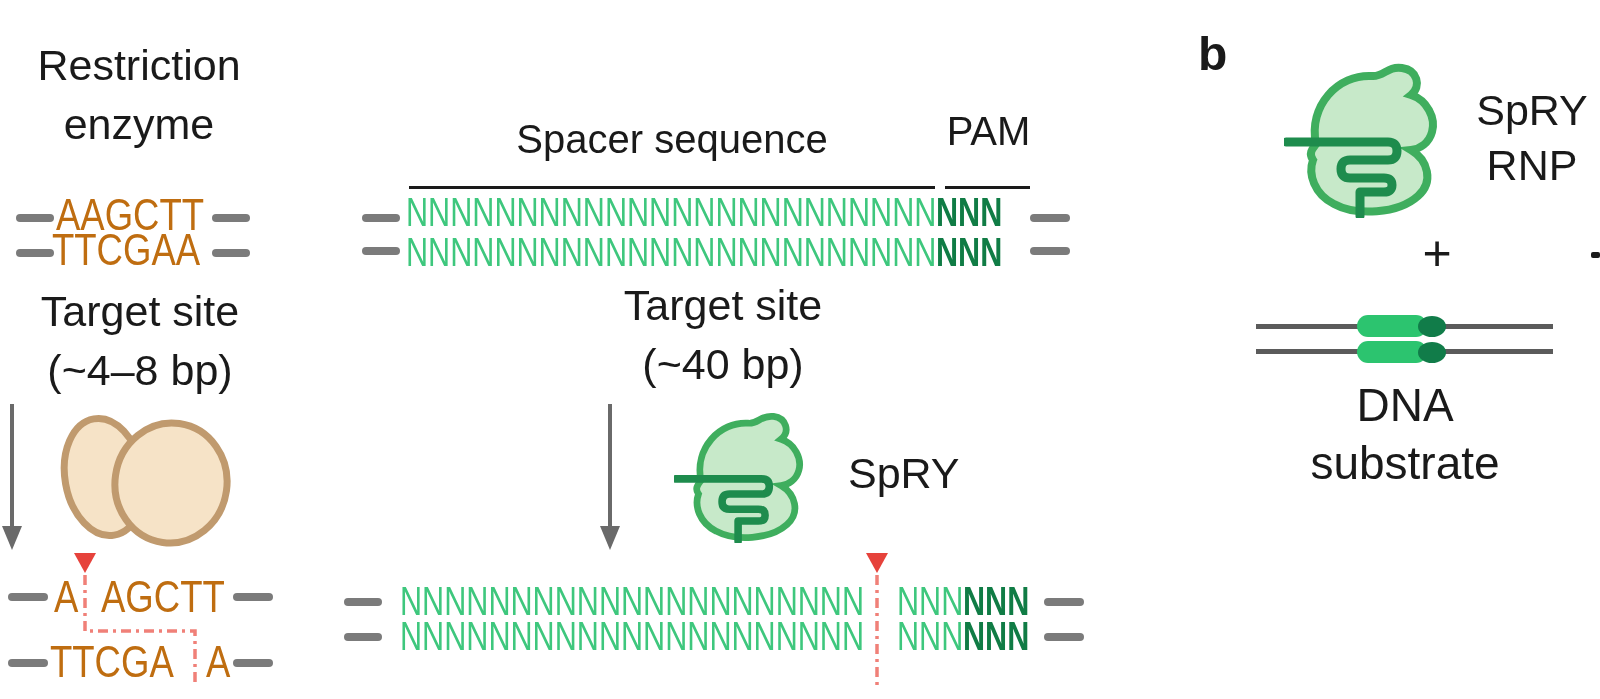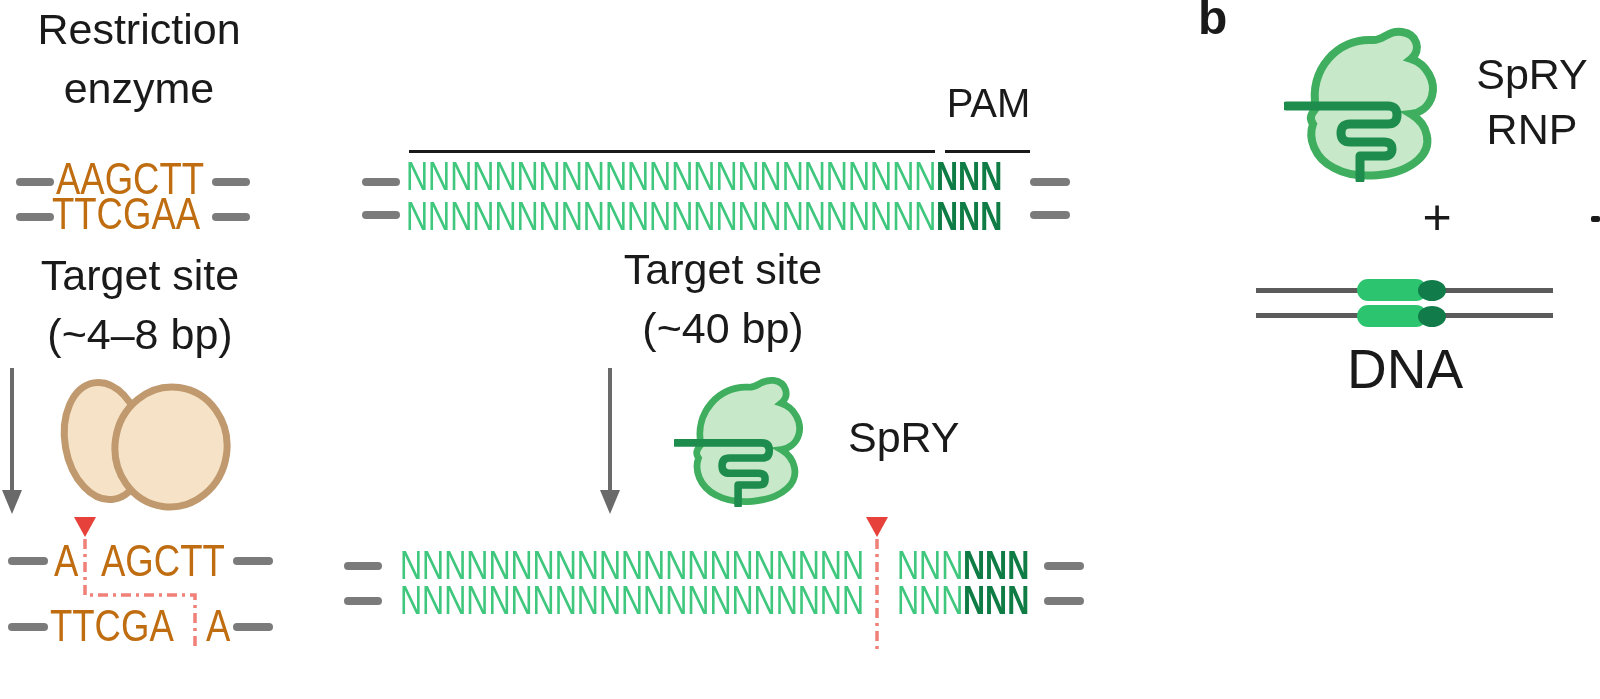--- a/index.html
+++ b/index.html
@@ -1,17 +1,17 @@
 <!DOCTYPE html>
 <html><head>
 <meta charset="utf-8">
 <style>
   html,body{margin:0;padding:0;background:#fff;}
   #canvas{position:relative;width:1600px;height:651px;overflow:hidden;background:#ffffff;
-          font-family:"Liberation Sans",sans-serif;color:#1a1a1a;}
+          font-family:"Liberation Sans",sans-serif;color:#1a1a1a;margin-top:36px;}
   .abs{position:absolute;}
   .ctr{text-align:center;}
   .t43{font-size:43px;line-height:59px;}
   .t40{font-size:40px;line-height:46px;}
   .seq{font-size:40px;line-height:40px;white-space:nowrap;transform:scaleX(0.765);transform-origin:0 0;letter-spacing:0;}
   .seq-orange{font-size:44px;line-height:44px;white-space:nowrap;transform:scaleX(0.83);transform-origin:0 0;color:#bf6d10;}
   .light-n{color:#3ec77d;}
   .dark-n{color:#107c45;font-weight:700;}
   .dash{position:absolute;height:8px;border-radius:4px;background:#7b7b7b;width:38px;}
   .rule{position:absolute;height:3px;background:#1a1a1a;}
@@ -63,21 +63,22 @@
   <div class="abs seq-orange" style="left:206px;top:604px;">A</div>
   <div class="dash" style="left:233px;top:623px;width:40px;"></div>
 
   <svg class="abs" style="left:60px;top:505px;" width="160" height="180" viewBox="0 0 160 180">
     <polygon points="14,12 36,12 25,32" fill="#e6423b"></polygon>
     <path d="M25,34 V90 H135 V150" fill="none" stroke="#f08078" stroke-width="3.5" stroke-dasharray="10 5 3 5"></path>
     <polygon points="135,152 125,170 145,170" fill="#f9d2cb" stroke="#e6423b" stroke-width="3"></polygon>
   </svg>
 
 
-  <div class="abs ctr t40" style="left:941px;top:80px;width:95px;">PAM</div>
+  <div class="abs ctr t40" style="left:409px;top:80px;width:526px;">Spacer sequence</div>
+  <div class="abs ctr t40" style="left:941px;top:72px;width:95px;">PAM</div>
   <div class="rule" style="left:409px;top:150px;width:526px;"></div>
   <div class="rule" style="left:945px;top:150px;width:85px;"></div>
 
   <div class="dash" style="left:362px;top:178px;"></div>
   <div class="abs seq light-n" style="left:406px;top:156px;">NNNNNNNNNNNNNNNNNNNNNNNN</div>
   <div class="abs seq dark-n" style="left:936px;top:156px;">NNN</div>
   <div class="dash" style="left:1030px;top:178px;width:40px;"></div>
 
   <div class="dash" style="left:362px;top:211px;"></div>
   <div class="abs seq light-n" style="left:406px;top:196px;">NNNNNNNNNNNNNNNNNNNNNNNN</div>
@@ -133,17 +134,18 @@
   <div class="abs" style="left:1591px;top:216px;width:9px;height:6px;background:#1a1a1a;border-radius:2px;"></div>
 
   <div class="subline" style="left:1256px;top:288px;width:297px;"></div>
   <div class="pill" style="left:1357px;top:279px;"></div>
   <div class="dot" style="left:1418px;top:280px;"></div>
 
   <div class="subline" style="left:1256px;top:313px;width:297px;"></div>
   <div class="pill" style="left:1357px;top:305px;"></div>
   <div class="dot" style="left:1418px;top:306px;"></div>
 
-  <div class="abs ctr" style="left:1300px;top:340px;width:210px;font-size:55px;line-height:58px;">
+  <div class="abs ctr" style="left:1300px;top:340px;width:210px;font-size:46px;line-height:58px;">
     <div>DNA</div>
+    <div>substrate</div>
   </div>
 
 </div>
 
 </body></html>

